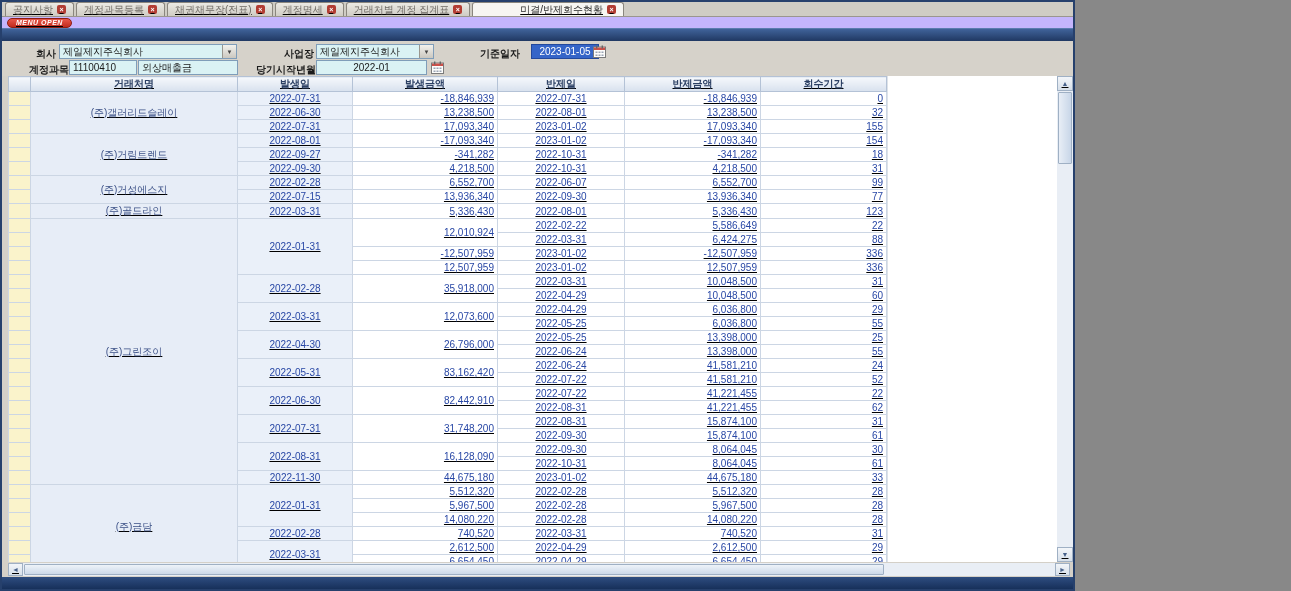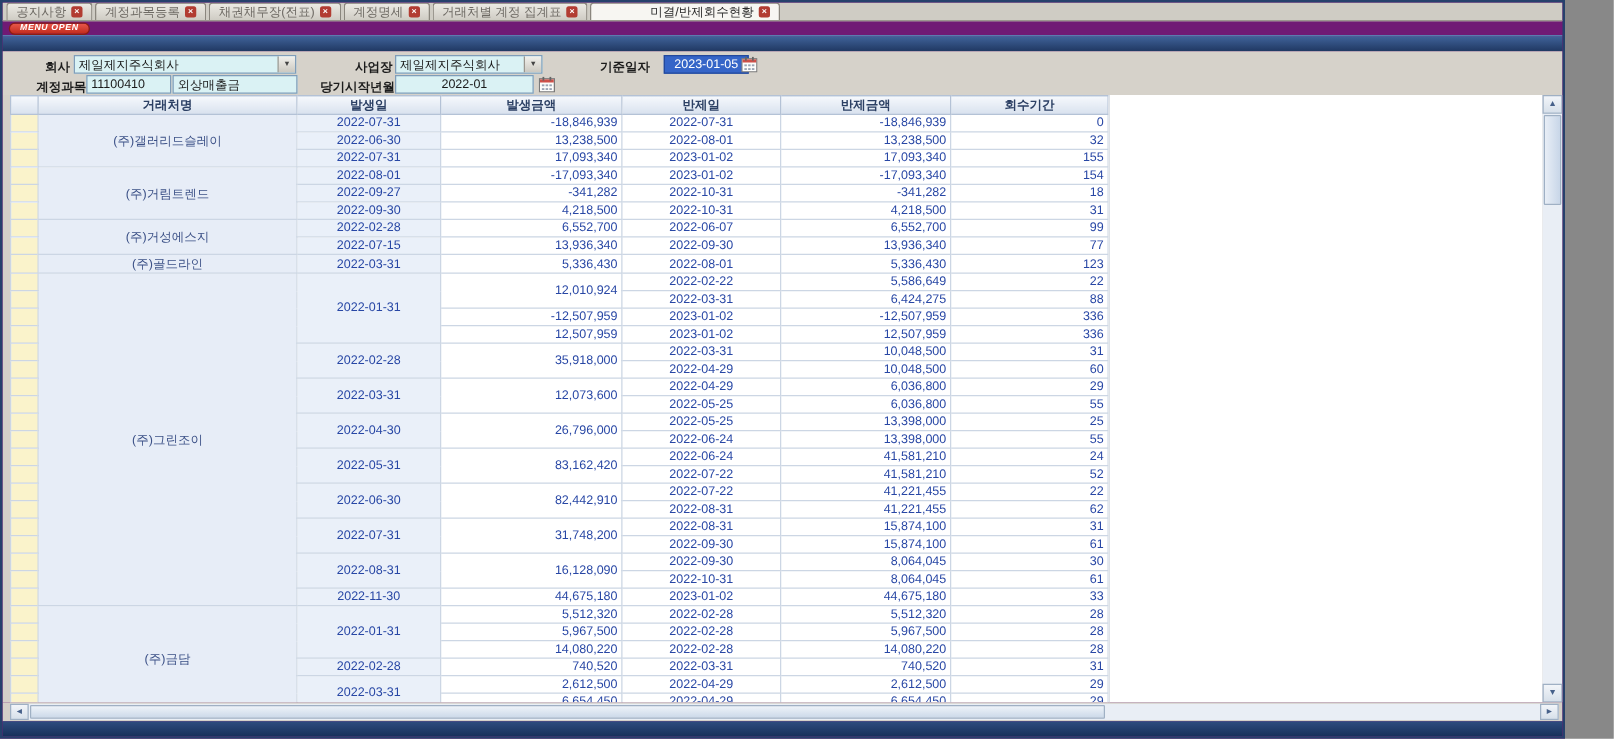--- a/index.html
+++ b/index.html
@@ -1,18 +1,18 @@
 <!DOCTYPE html>
 <html><head>
 <meta charset="utf-8">
 <style>
   *{box-sizing:border-box;margin:0;padding:0;}
   html,body{width:1291px;height:591px;}
   body{font-family:"Liberation Sans","DejaVu Sans",sans-serif;background:#888;}
-  .window{width:1252px;height:591px;background:#701a75;border:2px solid #26406c;display:flex;flex-direction:column;overflow:hidden;}
+  .window{width:1075px;height:591px;background:#c4b5fd;border:2px solid #26406c;display:flex;flex-direction:column;overflow:hidden;text-decoration:underline;}
 
   
   .tabbar{height:15px;display:flex;align-items:flex-end;padding-left:3px;background:#cfccc4;border-bottom:1px solid #9a968e;flex:none;}
   .tab{display:flex;align-items:center;gap:4px;height:14px;padding:0 7px;margin-right:2px;border:1px solid #8a867e;border-bottom:none;border-radius:3px 3px 0 0;background:linear-gradient(#eceae4,#cfccc4);font-size:10px;color:#6e6a64;white-space:nowrap;cursor:default;}
   .tab.active{background:#f7f6f2;color:#2a2a2a;padding-left:47px;}
   .tab-x{display:inline-block;width:9px;height:9px;background:#b23c32;color:#fff;font-size:7px;line-height:9px;text-align:center;border-radius:2px;font-weight:bold;}
 
   
   .menurow{height:11px;display:flex;align-items:center;padding-left:5px;flex:none;}
   .menu-open{background:linear-gradient(#e8574a,#c02a1c);border:1px solid #8c1d12;color:#fff;font-size:7px;font-weight:bold;font-style:italic;letter-spacing:.5px;padding:0 8px;height:10px;line-height:8px;border-radius:5px;cursor:pointer;}

